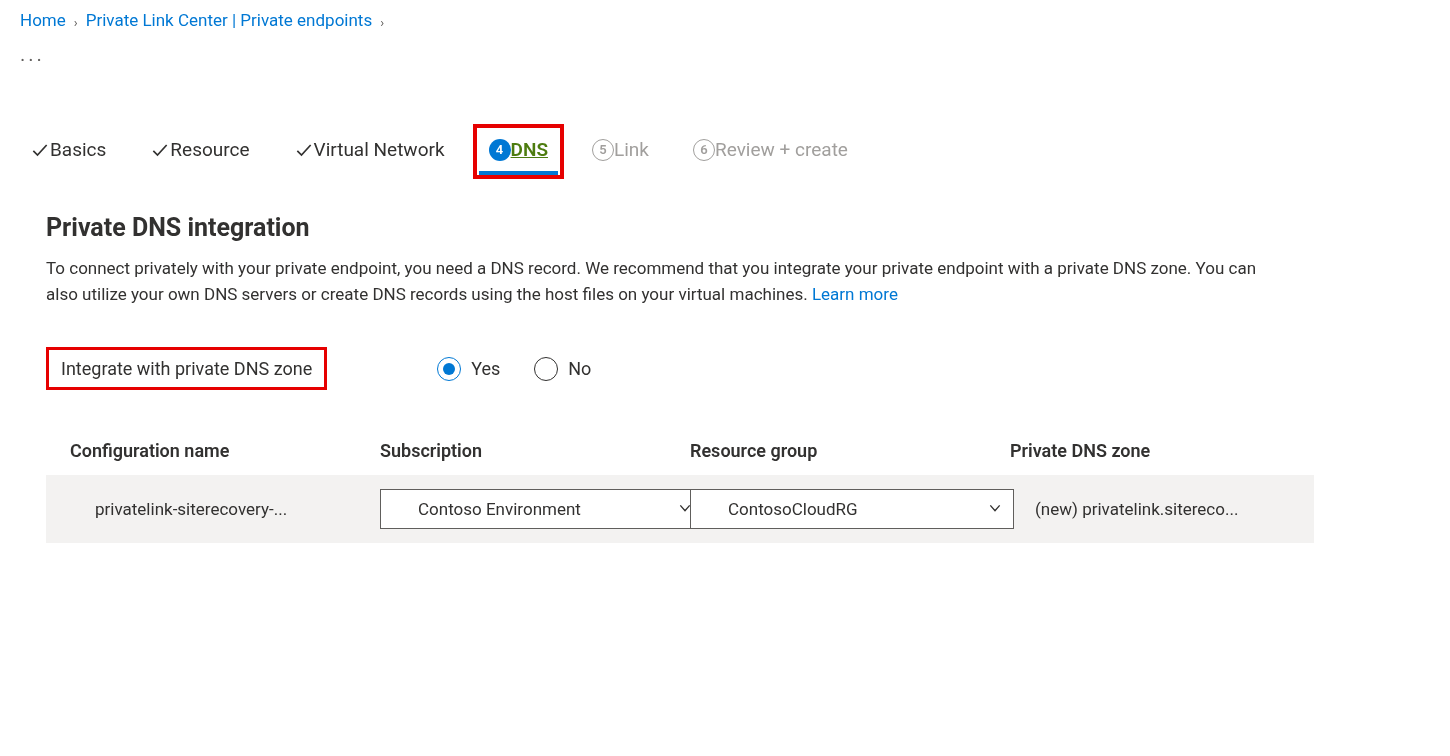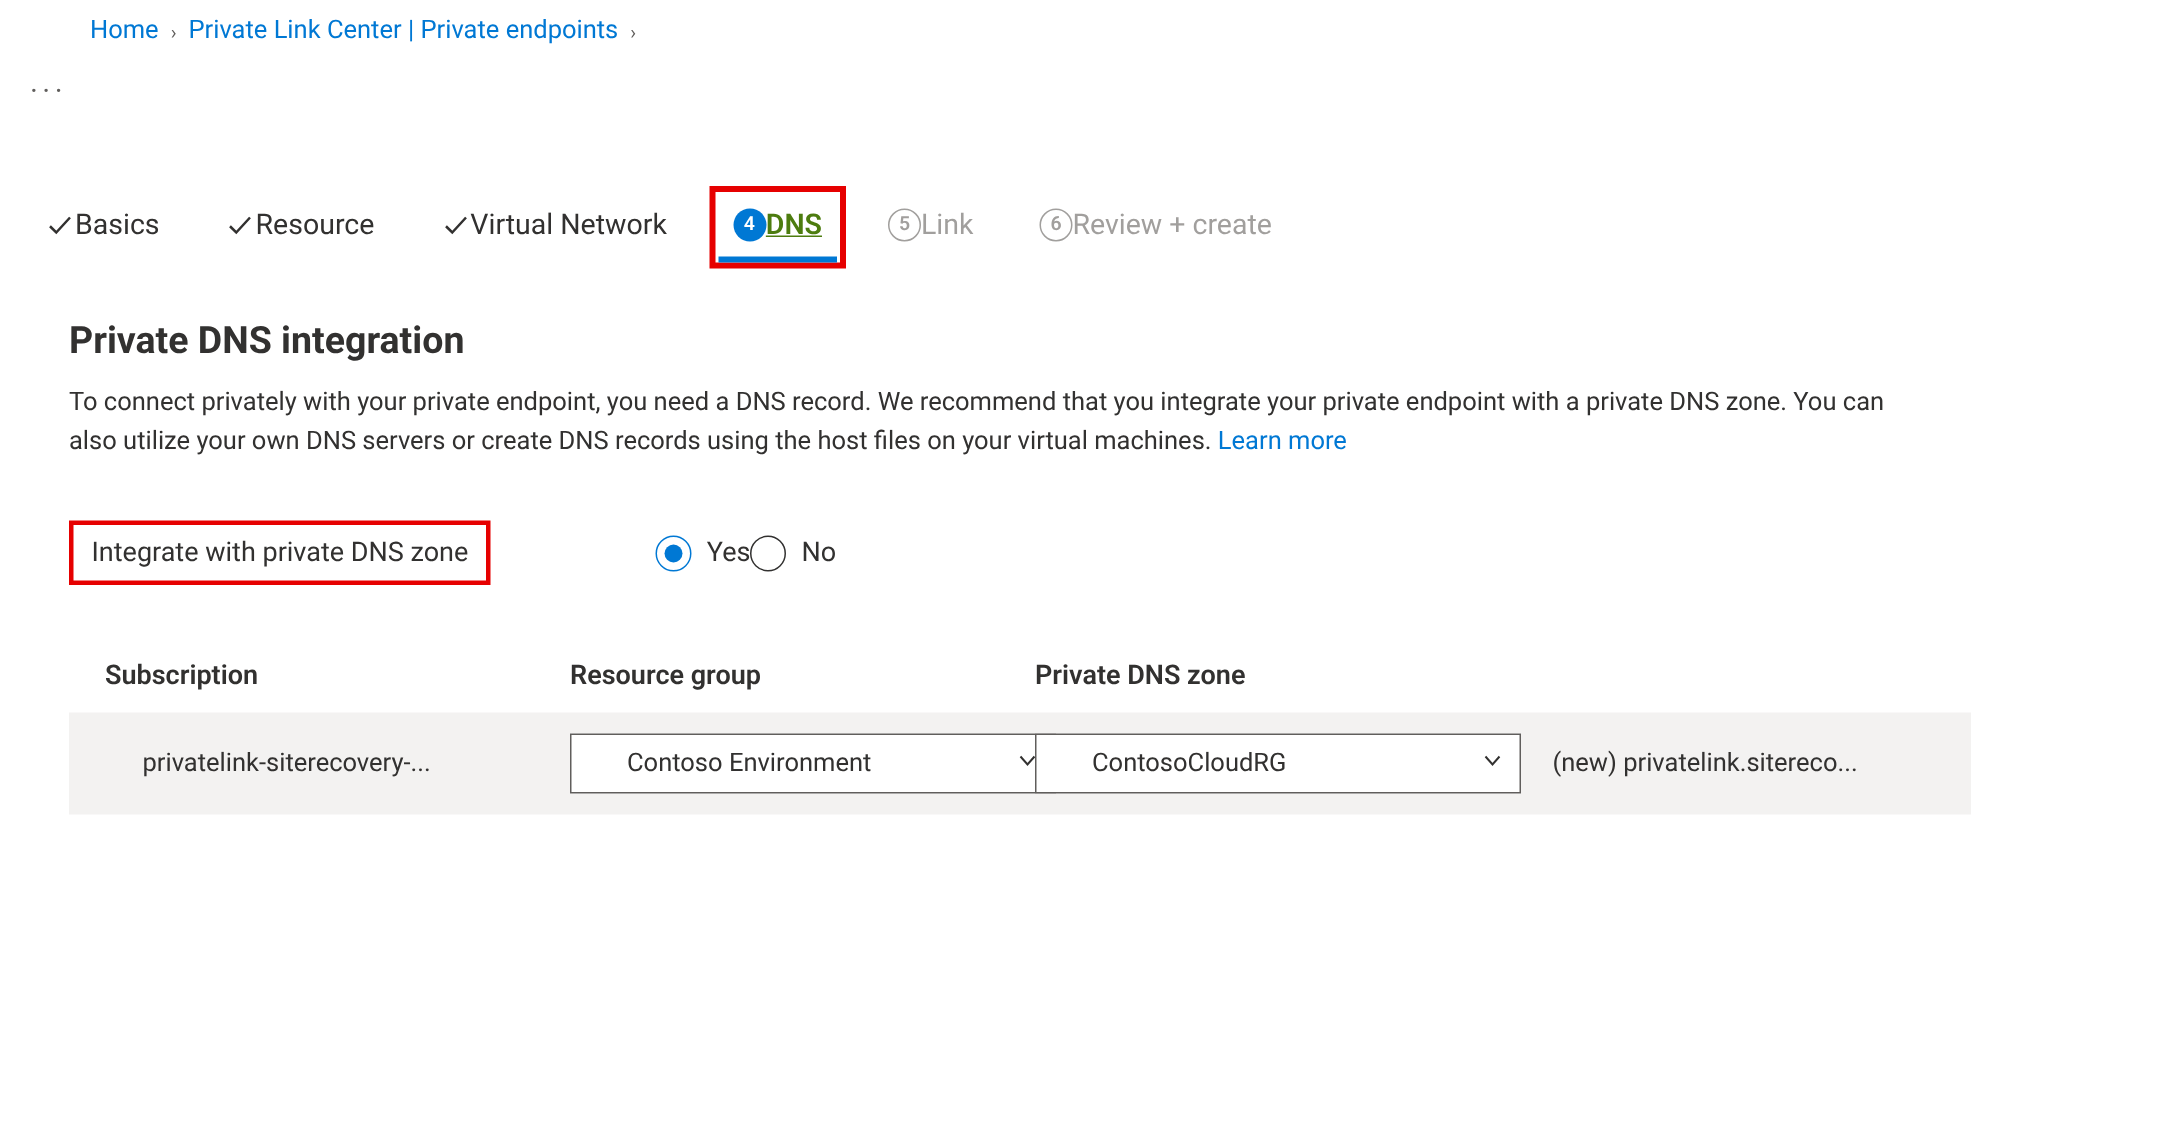--- a/index.html
+++ b/index.html
@@ -7,21 +7,21 @@
     margin: 0;
     padding: 0;
     font-family: "Segoe UI", -apple-system, BlinkMacSystemFont, Roboto, "Helvetica Neue", sans-serif;
     font-size: 14px;
     color: #323130;
     background: #fff;
   }
   .page { padding: 10px 20px 20px 20px; }
 
   
-  .breadcrumb { display: flex; align-items: flex-end; gap: 8px; font-size: 17px; color: #605e5c; margin-bottom: 12px; margin-left: 40px; }
+  .breadcrumb { display: flex; align-items: flex-end; gap: 8px; font-size: 17px; color: #605e5c; margin-bottom: 12px; }
   .breadcrumb a { color: #0078d4; text-decoration: none; cursor: pointer; }
   .chevron { color: #605e5c; font-size: 13px; }
 
   
   .title-row { display: flex; align-items: center; gap: 18px; margin-bottom: 60px; }
   .page-title { font-size: 34px; font-weight: 600; margin: 0; color: #201f1e; }
   .ellipsis { color: #605e5c; font-size: 20px; letter-spacing: 3px; cursor: pointer; padding-top: 6px; }
 
   
   .steps { display: flex; align-items: flex-start; gap: 40px; padding: 0 8px 10px 8px; }
@@ -48,21 +48,21 @@
 
   
   .section { padding: 24px 26px 0 26px; max-width: 1320px; }
   .section-title { font-size: 25px; font-weight: 700; margin: 8px 0 14px 0; }
   .section-desc { font-size: 17px; color: #323130; line-height: 1.5; max-width: 1230px; }
   .section-desc a { color: #0078d4; text-decoration: none; cursor: pointer; }
 
   
   .integrate-row { display: flex; align-items: center; gap: 110px; margin-top: 40px; }
   .integrate-label-wrap { border: 3px solid #e60000; padding: 8px 12px; font-size: 18px; }
-  .radio-group { display: flex; align-items: center; font-size: 18px; }
+  .radio-group { display: flex; align-items: center; gap: 34px; font-size: 18px; }
   .radio-opt { display: flex; align-items: center; gap: 10px; cursor: pointer; }
   .radio-outer {
     width: 24px; height: 24px; border-radius: 50%; border: 1.5px solid #323130; display:flex;
     align-items:center; justify-content:center;
   }
   .radio-opt.selected .radio-outer { border-color: #0078d4; }
   .radio-inner { width: 12px; height: 12px; border-radius:50%; background:#0078d4; }
 
   
   .dns-table { margin-top: 50px; width: 100%; }
@@ -155,20 +155,21 @@
         </div>
         <div class="radio-opt">
           <span class="radio-outer"></span>
           <span>No</span>
         </div>
       </div>
     </div>
 
     <div class="dns-table">
       <div class="thead">
+        <div>Configuration name</div>
         <div>Subscription</div>
         <div>Resource group</div>
         <div>Private DNS zone</div>
       </div>
       <div class="trow">
         <div class="cell ellipsis-text">privatelink-siterecovery-...</div>
         <div class="cell">
           <div class="select-box">
             <span class="ellipsis-text">Contoso Environment</span>
             <span class="chev">

